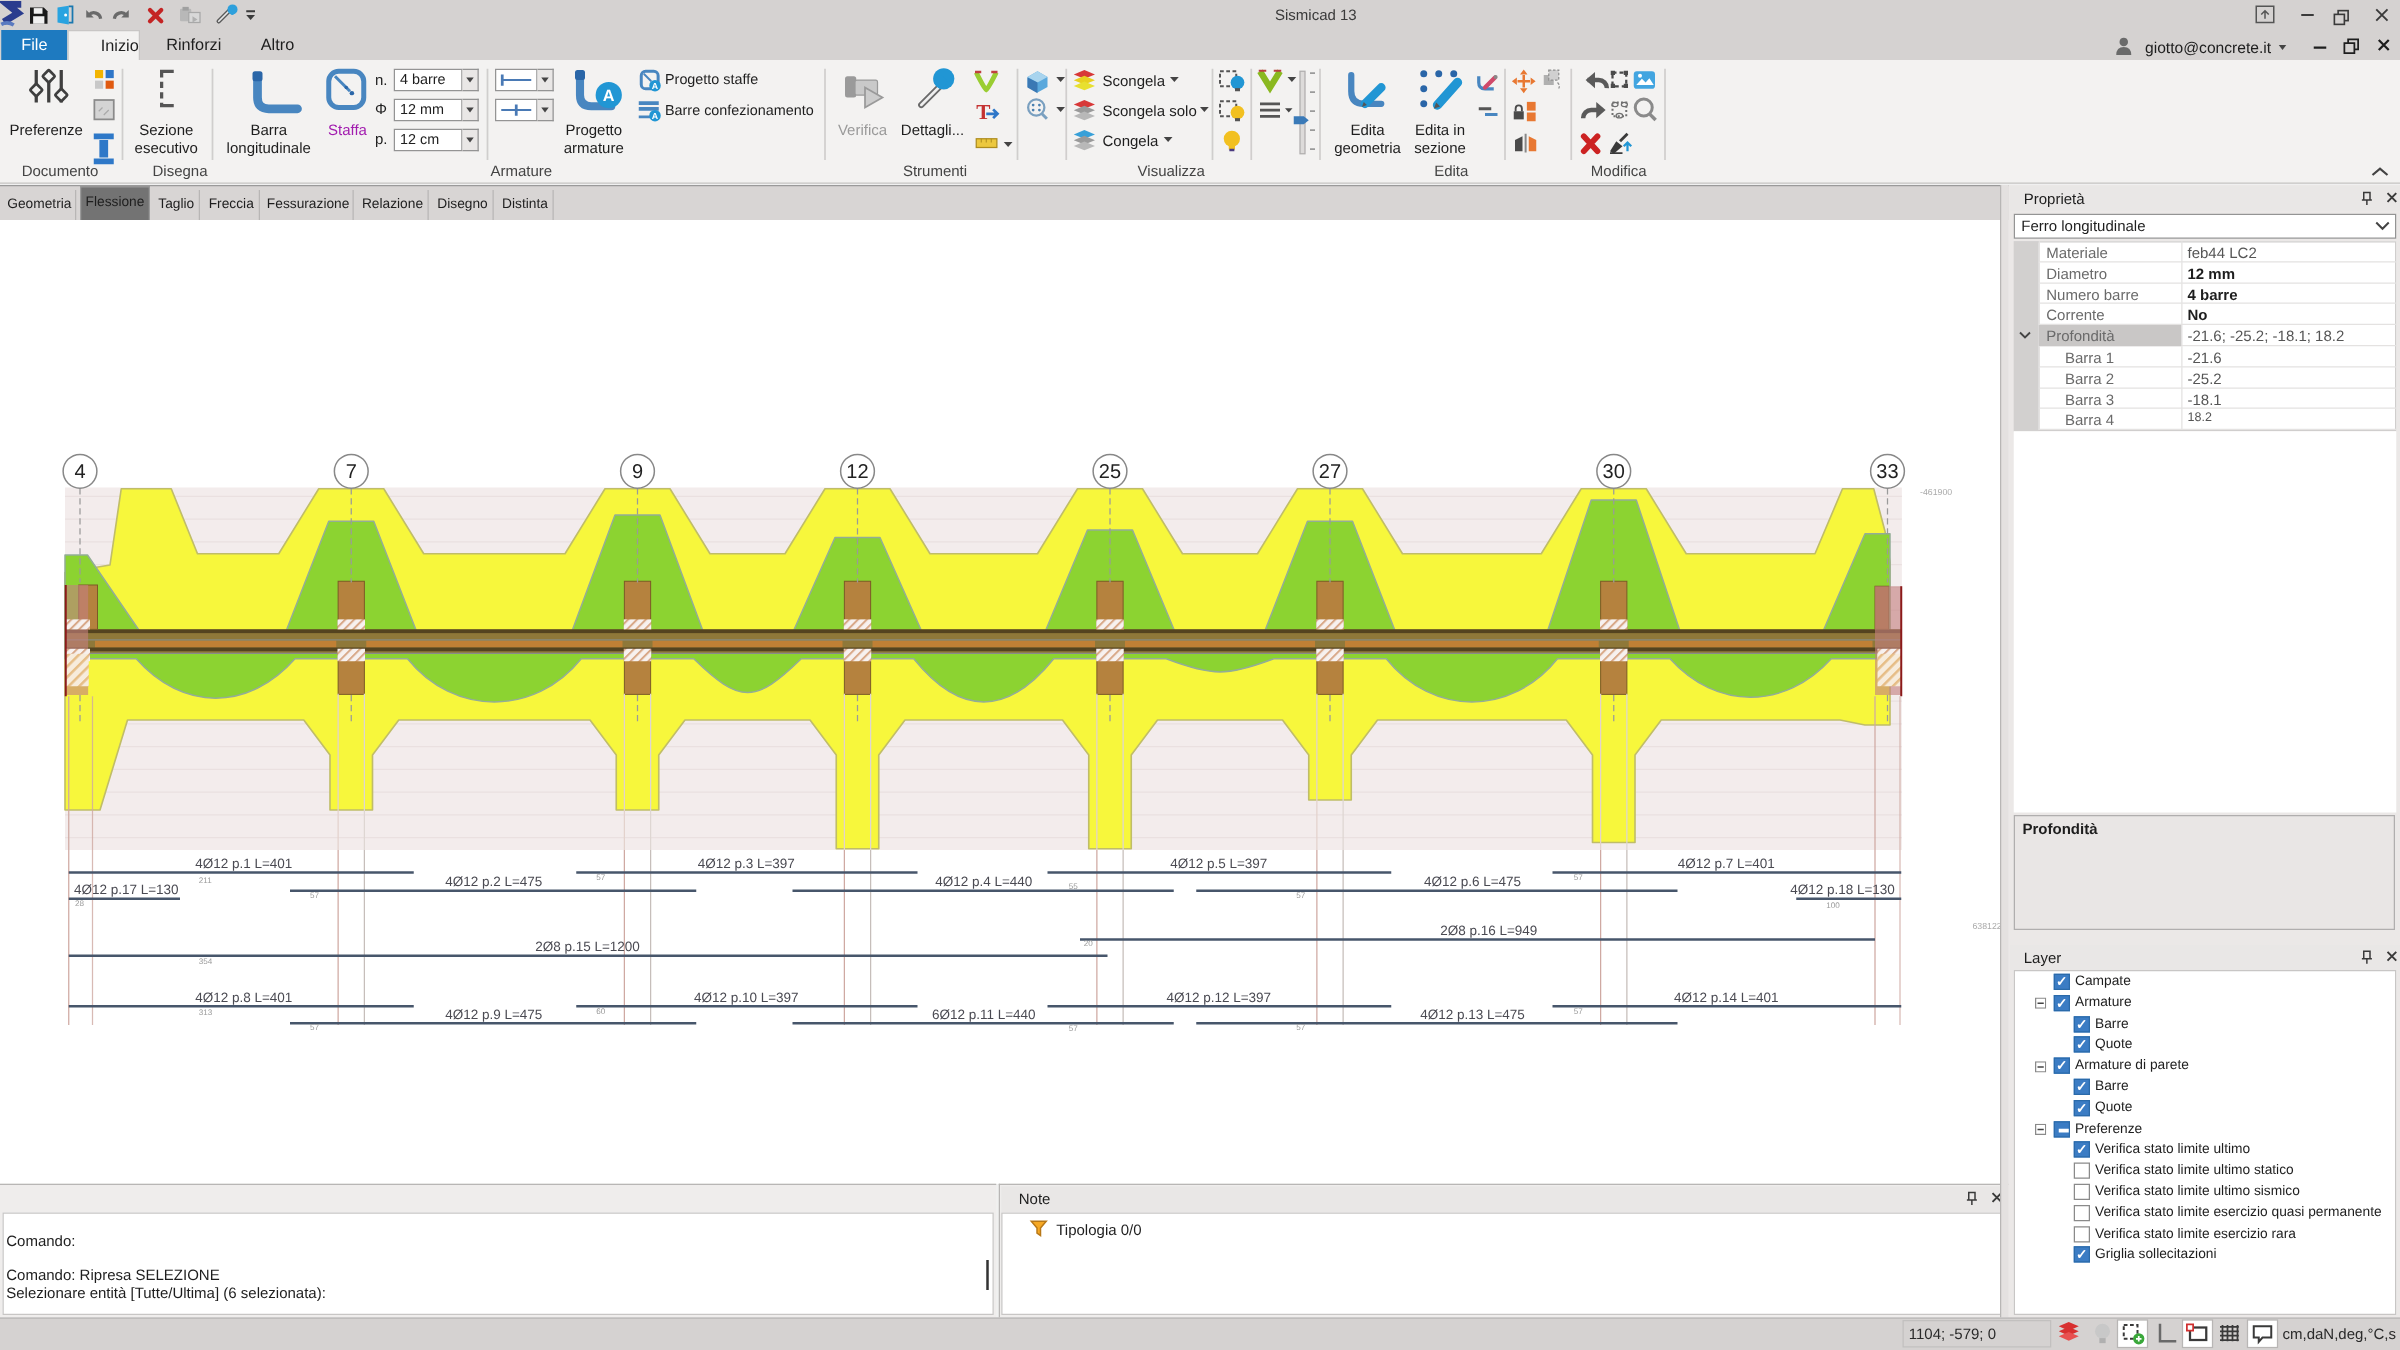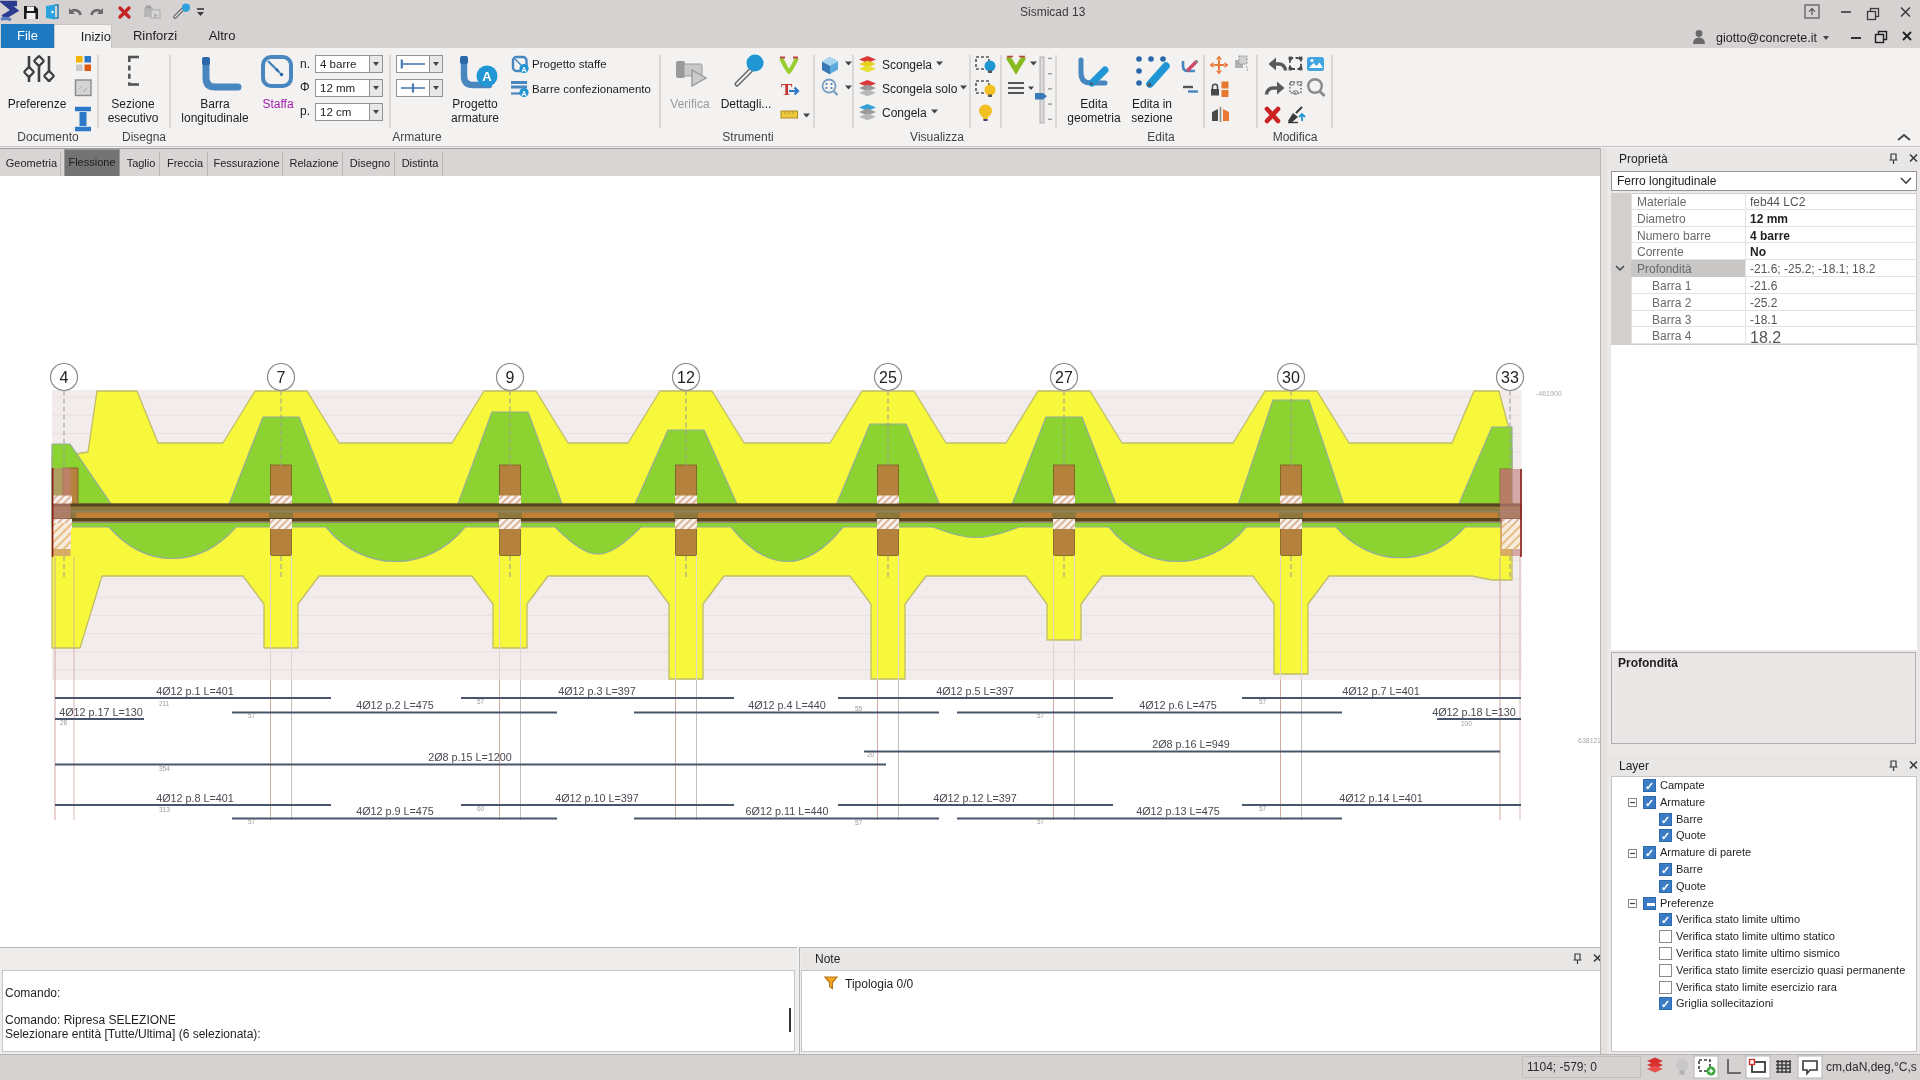--- a/index.html
+++ b/index.html
@@ -534,21 +534,21 @@
 <div class="abs" style="left:1745px;top:293.8px;width:1px;height:16.8px;background:#e4e2e1"></div>
 <div class="abs" style="left:1652px;top:295.8px;font-size:12px;color:#6a6a6a">Barra 2</div>
 <div class="abs" style="left:1750px;top:295.8px;font-size:12px;color:#555;font-weight:normal">-25.2</div>
 <div class="abs" style="left:1631px;top:310.6px;width:286px;height:16.8px;border-bottom:1px solid #e4e2e1;border-left:1px solid #e4e2e1"></div>
 <div class="abs" style="left:1745px;top:310.6px;width:1px;height:16.8px;background:#e4e2e1"></div>
 <div class="abs" style="left:1652px;top:312.6px;font-size:12px;color:#6a6a6a">Barra 3</div>
 <div class="abs" style="left:1750px;top:312.6px;font-size:12px;color:#555;font-weight:normal">-18.1</div>
 <div class="abs" style="left:1631px;top:327.4px;width:286px;height:16.8px;border-bottom:1px solid #e4e2e1;border-left:1px solid #e4e2e1"></div>
 <div class="abs" style="left:1745px;top:327.4px;width:1px;height:16.8px;background:#e4e2e1"></div>
 <div class="abs" style="left:1652px;top:329.4px;font-size:12px;color:#6a6a6a">Barra 4</div>
-<div class="abs" style="left:1750px;top:329.4px;font-size:16px;color:#555;font-weight:normal">18.2</div>
+<div class="abs" style="left:1750px;top:329.4px;font-size:10px;color:#555;font-weight:normal">18.2</div>
 <div class="abs" style="left:1611px;top:345.2px;width:306px;height:304.8px;background:#fff"></div>
 <div class="abs" style="left:1611px;top:652px;width:305px;height:92px;background:#e9e6e5;border:1px solid #b0aeae;padding:3px 6px">
     <div style="font-size:12px;font-weight:bold;color:#1e1e1e">Profondità</div>
   </div>
 <div class="abs" style="left:1608px;top:756px;width:312px;height:20px;background:#e9e7e6;font-size:12px;color:#1e1e1e;line-height:20px;padding-left:11px">Layer</div>
 <svg class="abs" style="left:1886px;top:759px" width="34" height="14" viewBox="0 0 34 14">
     <path d="M5 2 h5 v6 h-5 z M7.5 8 v4 M3.5 8 h8" stroke="#3a3a3a" stroke-width="1.2" fill="none"></path>
     <path d="M24 2.5 l7 7 m0 -7 l-7 7" stroke="#3a3a3a" stroke-width="1.6"></path>
   </svg>
 <div class="abs" style="left:1611px;top:776px;width:306px;height:276px;background:#fff;border:1px solid #c8c6c5"></div>

